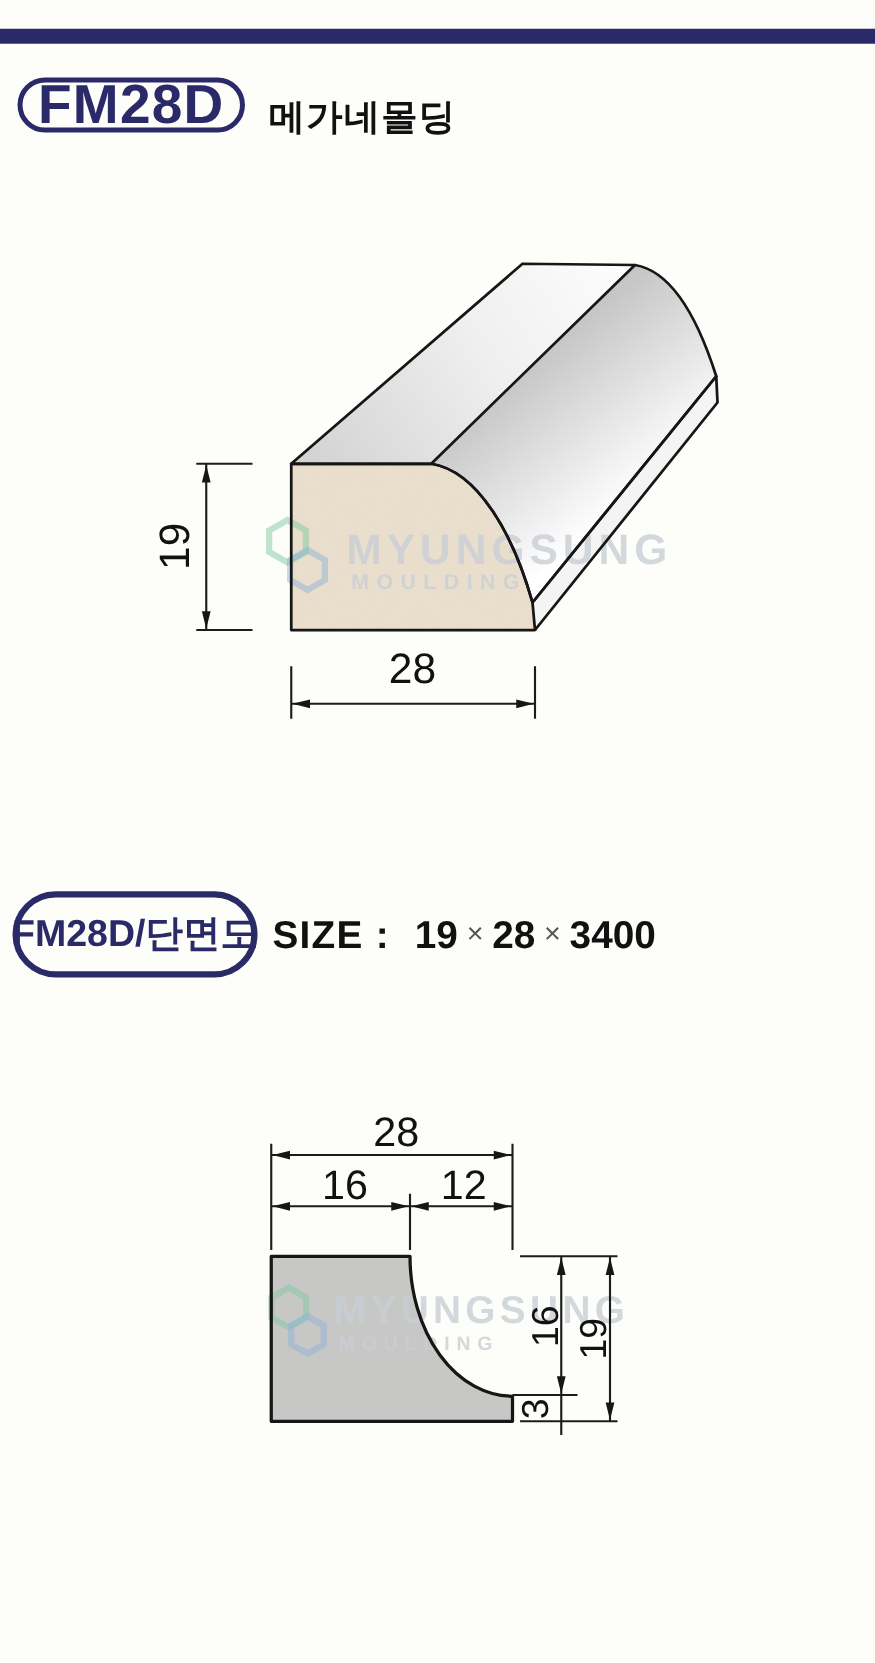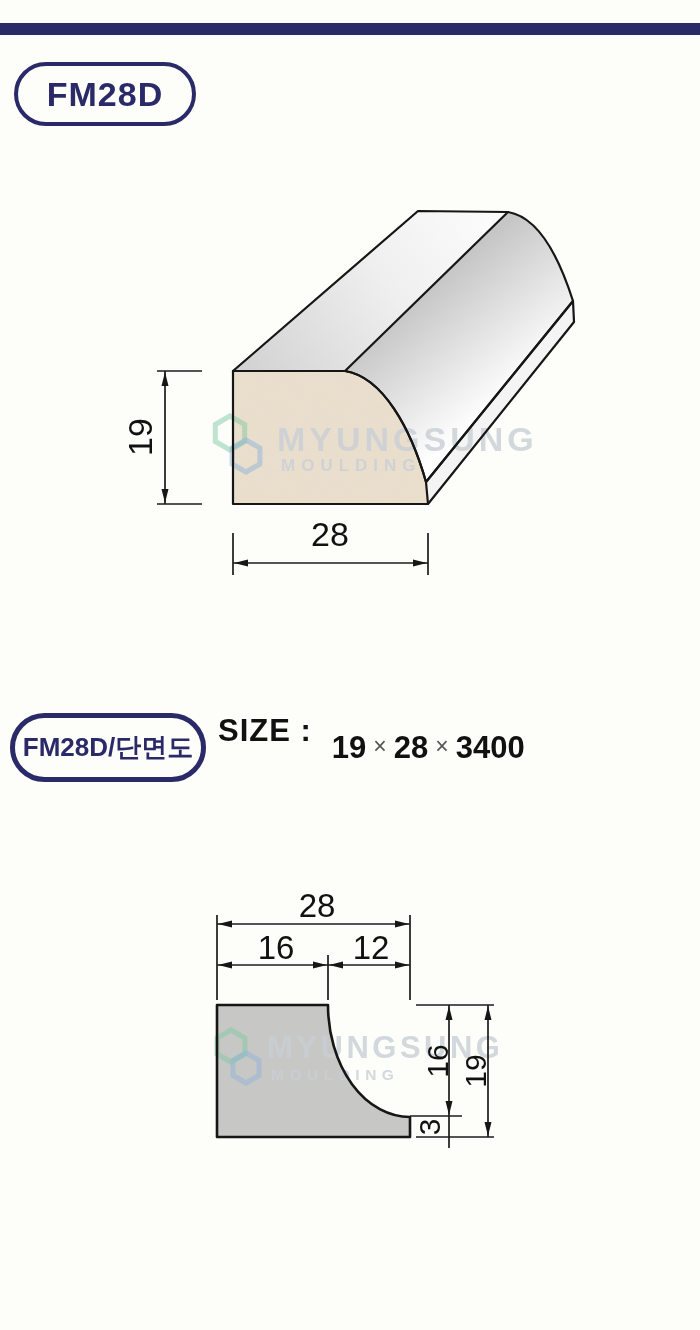--- a/index.html
+++ b/index.html
@@ -11,37 +11,37 @@
   .top-bar {
     position:absolute; left:0; top:23px; width:700px; height:12px;
     background:#2b2a68;
   }
   .badge {
     position:absolute; box-sizing:border-box; background:#fdfdfa;
     display:flex; align-items:center; justify-content:center;
     color:#2b2a68; font-weight:bold; white-space:nowrap;
   }
   .badge-1 {
-    left:14px; top:62px; width:182px; height:64px;
+    left:14px; top:62px; width:182px; height:44px;
     border:4px solid #2b2a68; border-radius:32px;
-    font-size:34px; letter-spacing:1px;
+    font-size:44px; letter-spacing:1px;
   }
   .badge-2 {
     left:10px; top:713px; width:196px; height:69px;
     border:5px solid #2b2a68; border-radius:35px;
-    font-size:26px;
+    font-size:30px;
   }
   .product-name {
     position:absolute; left:215px; top:62px; height:64px;
     display:flex; align-items:center;
     font-size:29px; font-weight:bold; color:#111111; letter-spacing:1px;
   }
   .size-line {
     position:absolute; left:218px; top:713px; height:69px;
-    display:flex; 
+    display:flex; align-items:center;
     font-size:31px; font-weight:bold; color:#111111;
   }
   .size-label { margin-right:20px; letter-spacing:1px; }
   .size-vals { display:flex; align-items:center; }
   .size-dim { }
   .size-x {
     font-size:23px; font-weight:normal; color:#555555;
     margin:0 7px; position:relative; top:-1px;
   }
   svg.drawing { position:absolute; left:0; display:block; }
@@ -64,20 +64,21 @@
 <body>
 
 <div class="page">
 
   <div class="top-bar" style="background: rgb(43, 42, 104);"></div>
 
   <div class="badge badge-1" style="border-color: rgb(43, 42, 104);">
     <span>FM28D</span>
   </div>
 
+  <div class="product-name">메가네몰딩</div>
 
   <svg id="drawing3d" class="drawing" width="700" height="470" viewBox="0 150 700 470">
     <defs>
       <linearGradient id="gTop" gradientUnits="userSpaceOnUse" x1="250" y1="380" x2="500" y2="205">
         <stop offset="0" stop-color="#d2d2d2"></stop>
         <stop offset="0.55" stop-color="#efefef"></stop>
         <stop offset="1" stop-color="#fdfdfd"></stop>
       </linearGradient>
       <linearGradient id="gTrough" gradientUnits="userSpaceOnUse" x1="428" y1="288" x2="515" y2="392">
         <stop offset="0" stop-color="#c6c6c6"></stop>

